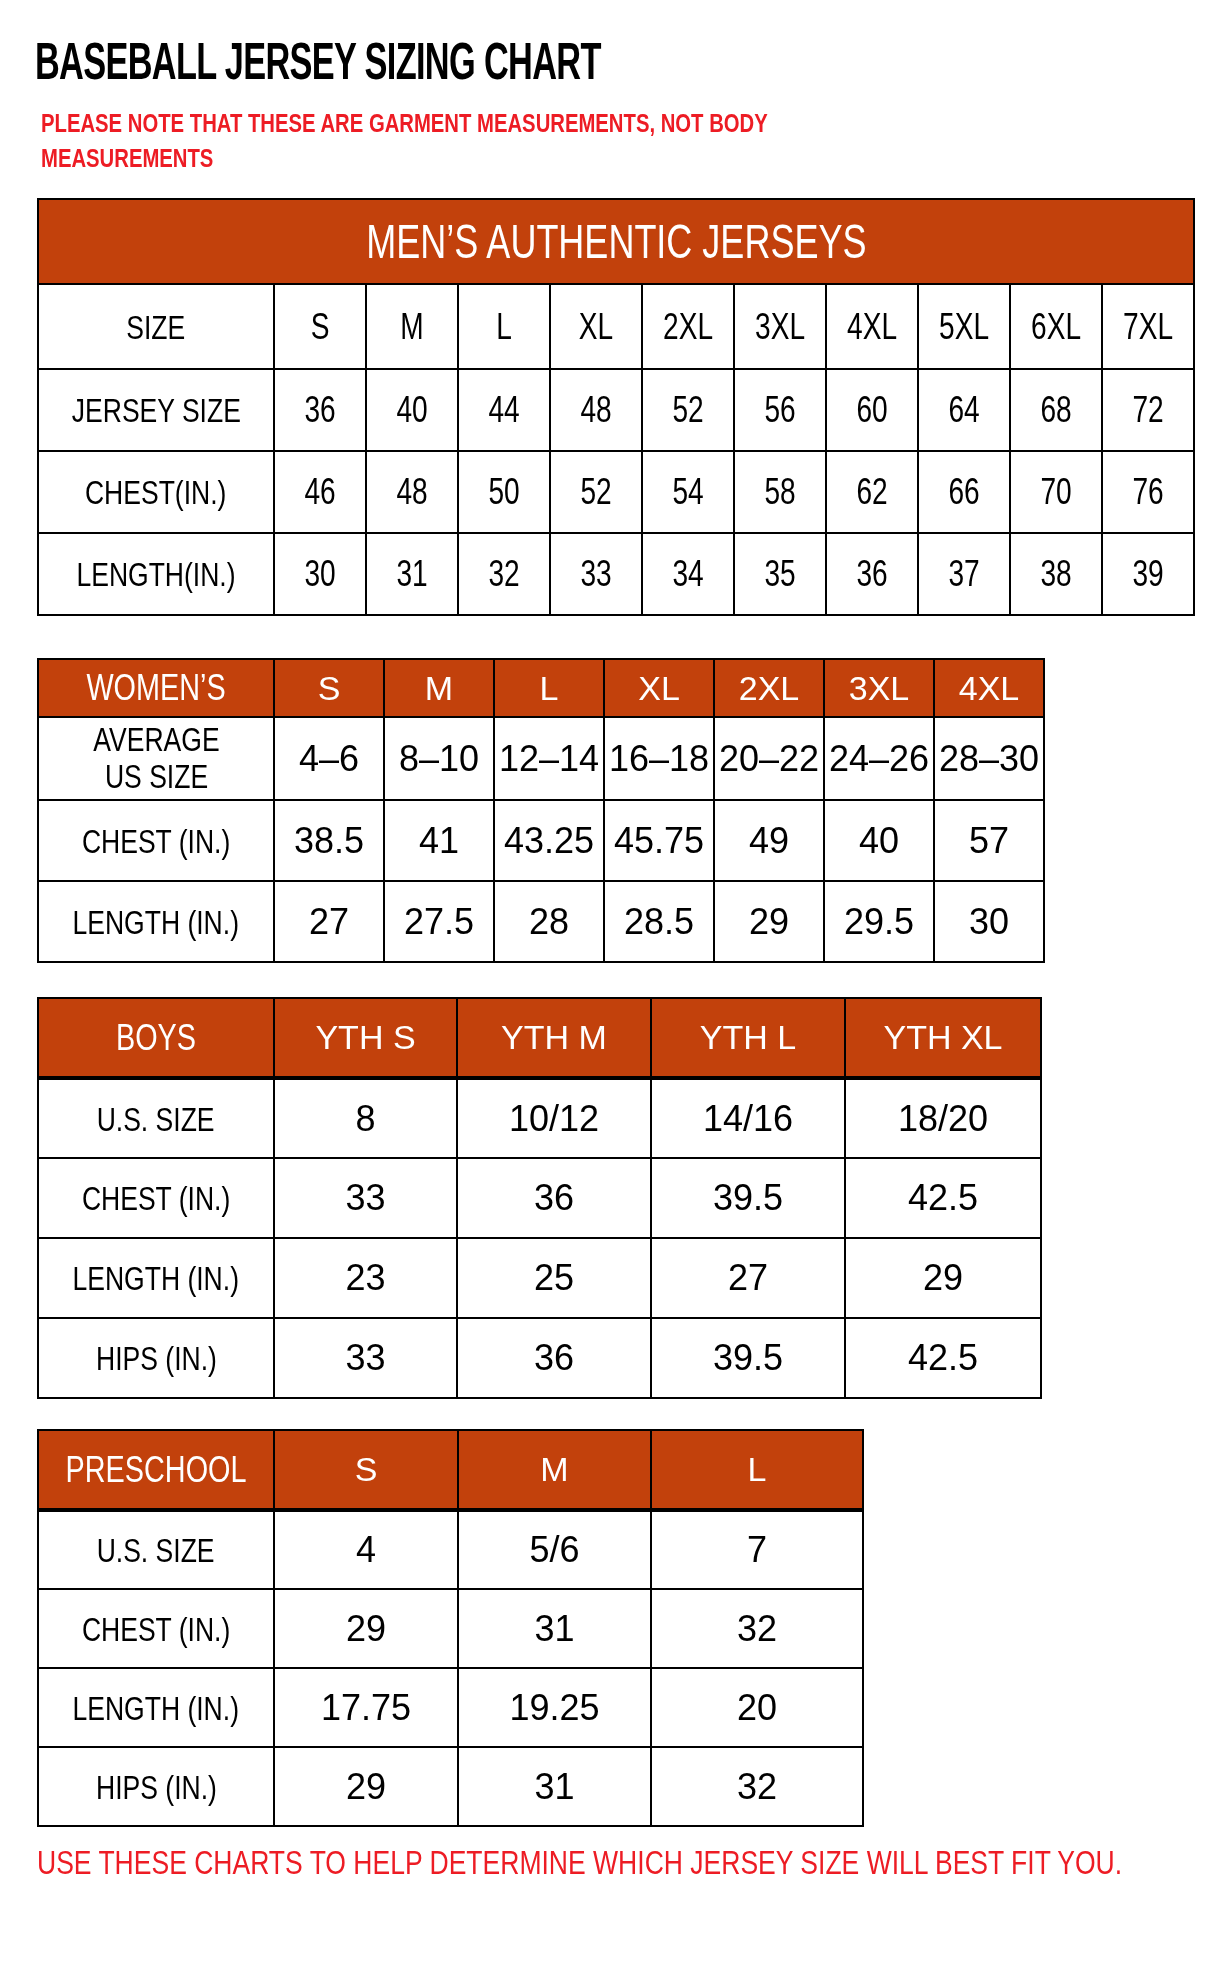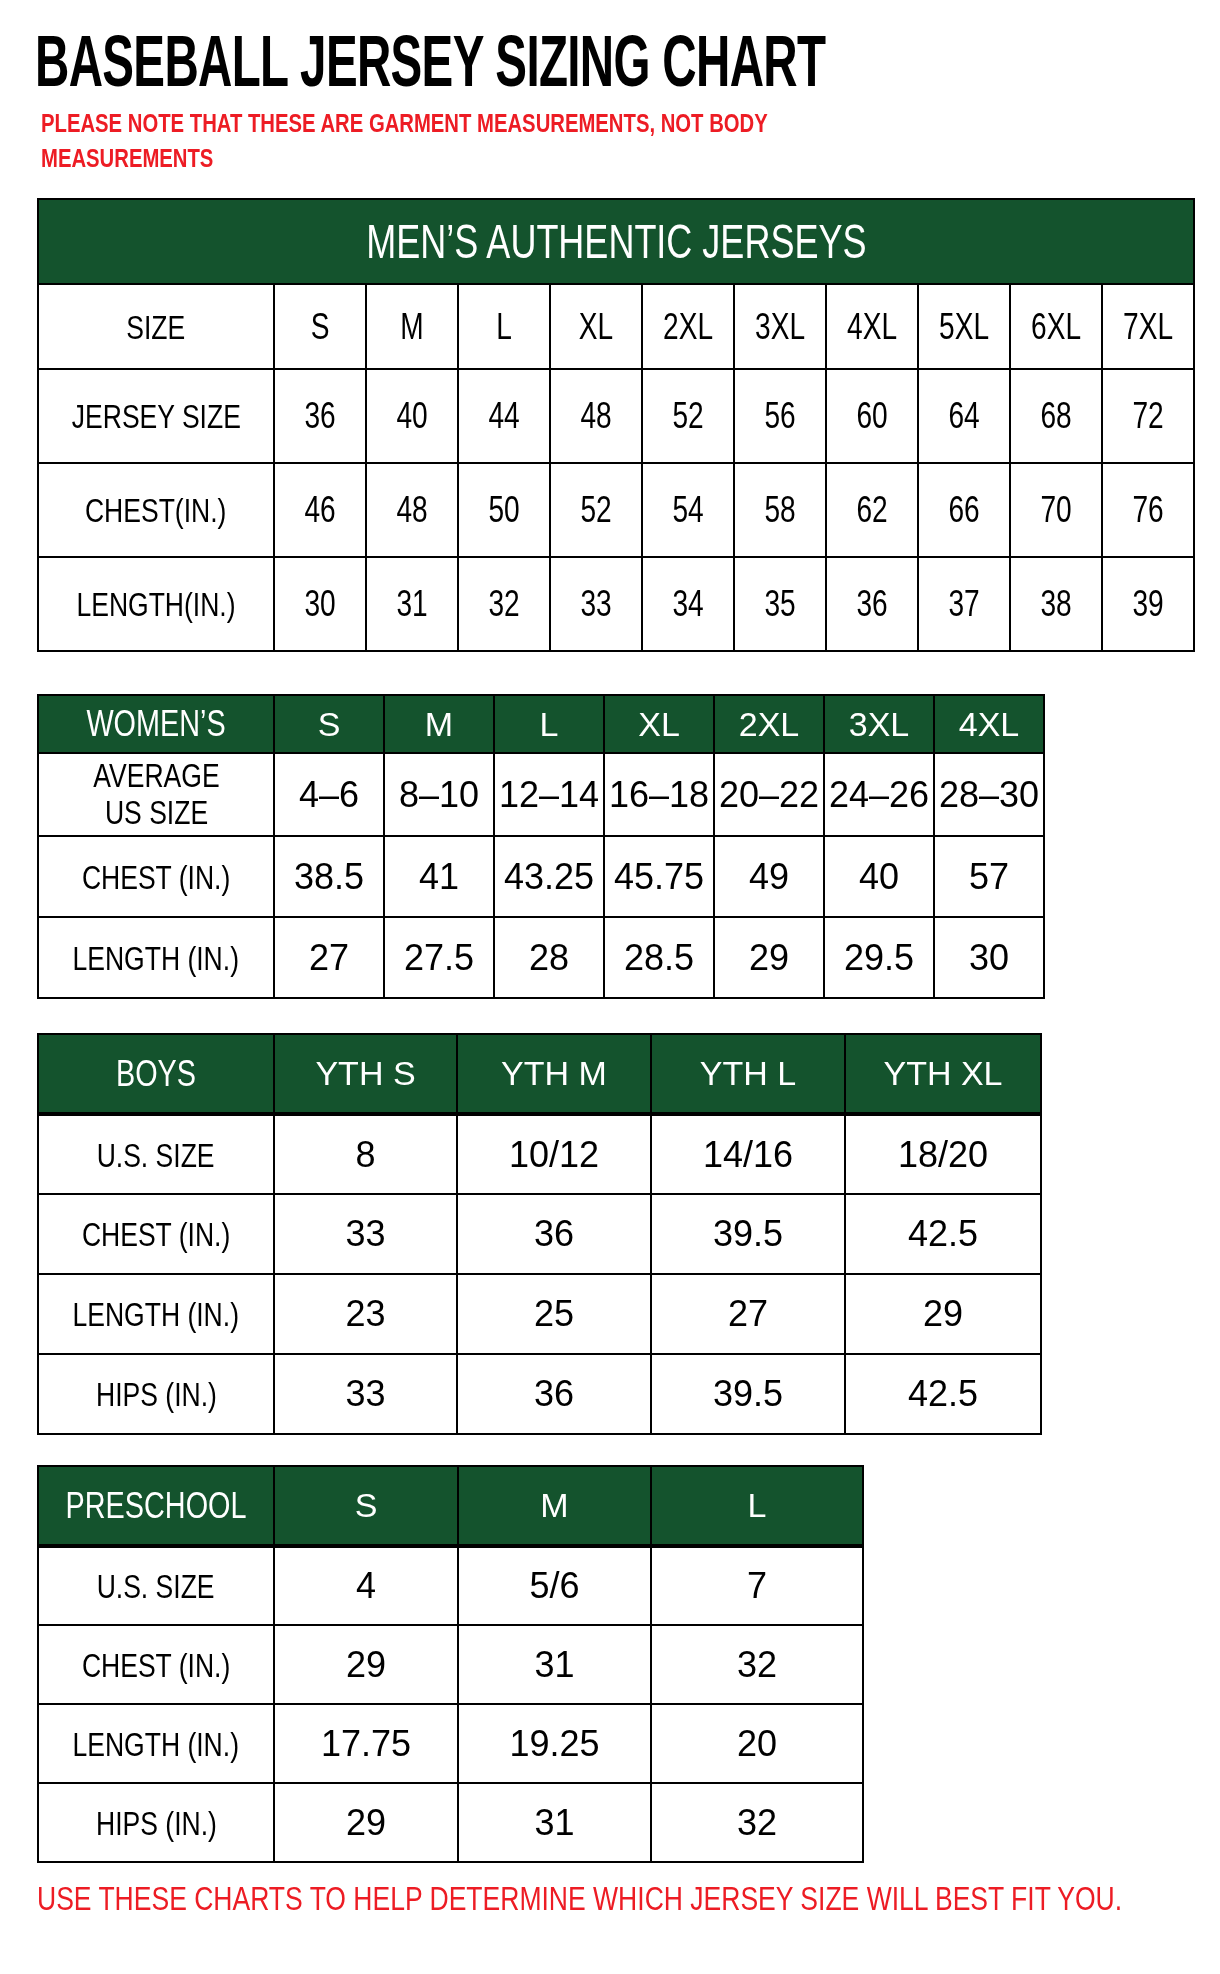--- a/index.html
+++ b/index.html
@@ -9,34 +9,34 @@
     font-family:"Liberation Sans","DejaVu Sans",sans-serif;
     overflow:hidden;
   }
   .c { display:inline-block; white-space:nowrap; }
   .cx66 { transform:scaleX(.66); transform-origin:left center; }
   .cx78L { transform:scaleX(.78); transform-origin:left center; }
   .cx78 { transform:scaleX(.78); transform-origin:center; }
   .cx75 { transform:scaleX(.75); transform-origin:center; }
   .cx80 { transform:scaleX(.80); transform-origin:center; }
 
-  h1 { margin:32px 0 0 35px; font-size:72px; line-height:58px; font-weight:700; letter-spacing:-1px; }
+  h1 { margin:32px 0 0 35px; font-size:52px; line-height:58px; font-weight:700; letter-spacing:-1px; }
 
   .note { margin:16px 0 0 41px; font-size:26px; color:#ed1c24; font-weight:700; }
   .note-line { line-height:35px; height:35px; }
 
   table { border-collapse:collapse; table-layout:fixed; margin:0 0 0 37px; }
   td { border:2px solid #000; text-align:center; vertical-align:middle; padding:0; font-size:36px; overflow:hidden; }
-  .gray { background:#14532d; color:#fff; }
+  .gray { background:#c2410c; color:#fff; }
   .sizehdr { font-size:34px; }
   .lblspan { font-size:34px; }
 
   
   .mens { width:1156px; margin-top:22px; }
-  .mens tr { height:94px; }
+  .mens tr { height:82px; }
   .mens tr.title-row { height:85px; }
   .mens tr.size-row { height:85px;margin-top:32px; }
   .mens td { font-size:36px; }
   .mens .title-cell { font-size:48px; }
 
   
   .womens { width:1006px; margin-top:42px; }
   .womens tr { height:81px; }
   .womens tr.hdr { height:58px; }
   .womens tr.r0 { height:83px; }

